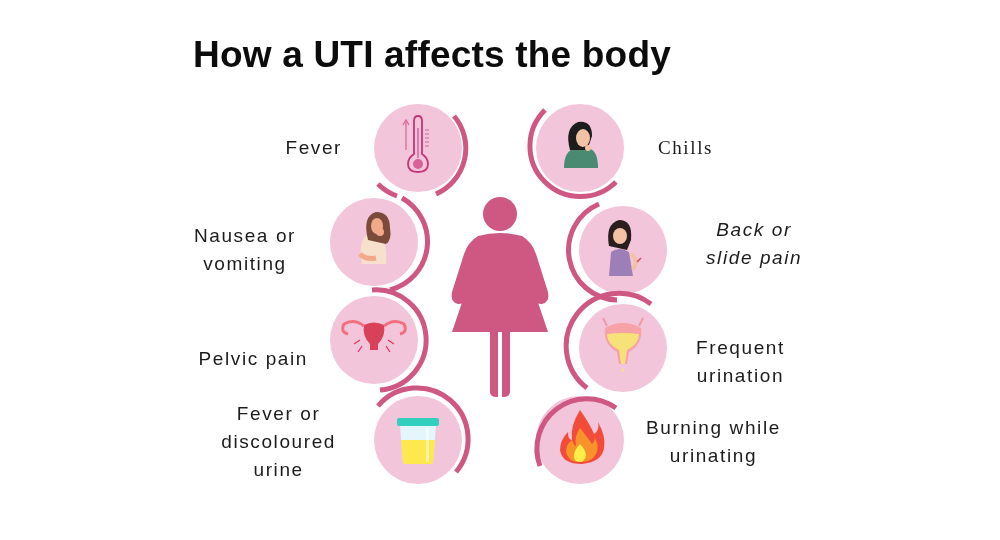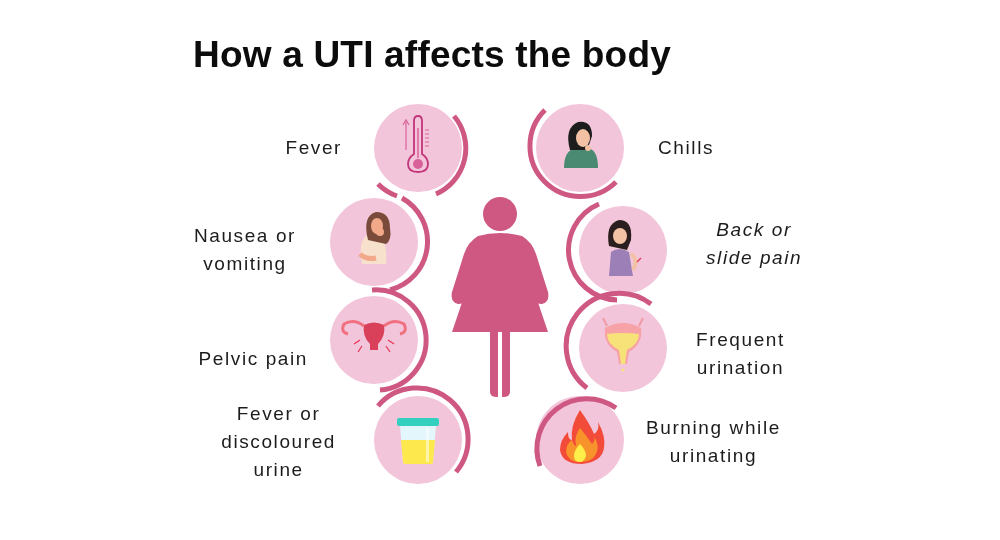--- a/index.html
+++ b/index.html
@@ -51,21 +51,21 @@
     <circle cx="60" cy="60" r="44" fill="#f2c5db"></circle>
     <path d="M25 22 A50 50 0 0 0 96 94" stroke="#cf5883" stroke-width="5" fill="none"></path>
     <g>
       <path d="M44 80 Q44 62 56 60 L68 60 Q78 62 78 80 Z" fill="#4a8a72"></path>
       <path d="M50 62 Q44 40 58 34 Q72 32 72 48 Q70 56 66 62 Z" fill="#1d1d1d"></path>
       <ellipse cx="63" cy="50" rx="7" ry="9" fill="#f3c2a4"></ellipse>
       <circle cx="68" cy="60" r="3" fill="#f3c2a4"></circle>
     </g>
   </svg>
 </div>
-<div class="label" style="left:658px;top:134px;">Chills</div>
+<div class="label" style="left:658px;top:134px;font-family:Liberation Serif, serif;">Chills</div>
 
 <div class="node" style="left:314px;top:182px;">
   <svg width="120" height="120" viewBox="0 0 120 120">
     <circle cx="60" cy="60" r="44" fill="#f2c5db"></circle>
     <path d="M88 16 A50 50 0 0 1 76 108" stroke="#cf5883" stroke-width="5" fill="none"></path>
     <g>
       <path d="M48 82 Q44 60 52 54 L66 54 Q74 62 72 82 Z" fill="#f7e0cc"></path>
       <path d="M54 58 Q48 34 62 30 Q76 30 76 46 Q78 58 72 62 Z" fill="#7a4a3a"></path>
       <ellipse cx="63" cy="44" rx="6" ry="8" fill="#f2a98a"></ellipse>
       <path d="M46 72 Q52 78 62 76" stroke="#f2a98a" stroke-width="5" fill="none"></path>
@@ -117,21 +117,21 @@
     <path d="M88 16 A50 50 0 0 0 24 100" stroke="#cf5883" stroke-width="5" fill="none"></path>
     <g>
       <path d="M42 40 Q60 30 78 40 Q80 56 66 64 L64 76 L56 76 L54 64 Q40 56 42 40 Z" fill="#f6a2a6"></path>
       <path d="M44 46 Q60 44 76 46 Q76 56 64 62 L62 76 L58 76 L56 62 Q44 56 44 46 Z" fill="#f7e27a"></path>
       <path d="M44 38 L40 30" stroke="#f29aa2" stroke-width="2"></path>
       <path d="M76 38 L80 30" stroke="#f29aa2" stroke-width="2"></path>
       <circle cx="60" cy="82" r="1.5" fill="#f7e27a"></circle>
     </g>
   </svg>
 </div>
-<div class="label" style="left:696px;top:326px;">Frequent
+<div class="label" style="left:696px;top:334px;">Frequent
 urination</div>
 
 <div class="node" style="left:358px;top:380px;">
   <svg width="120" height="120" viewBox="0 0 120 120">
     <circle cx="60" cy="60" r="44" fill="#f2c5db"></circle>
     <path d="M20 26 A50 50 0 0 1 98 92" stroke="#cf5883" stroke-width="5" fill="none"></path>
     <g>
       <path d="M42 46 L78 46 L75 82 Q75 84 72 84 L48 84 Q45 84 45 82 Z" fill="#e2f6fb"></path>
       <path d="M43 60 L77 60 L75 82 Q75 84 72 84 L48 84 Q45 84 45 82 Z" fill="#fde84e"></path>
       <rect x="39" y="38" width="42" height="8" rx="2" fill="#33d0c0"></rect>

